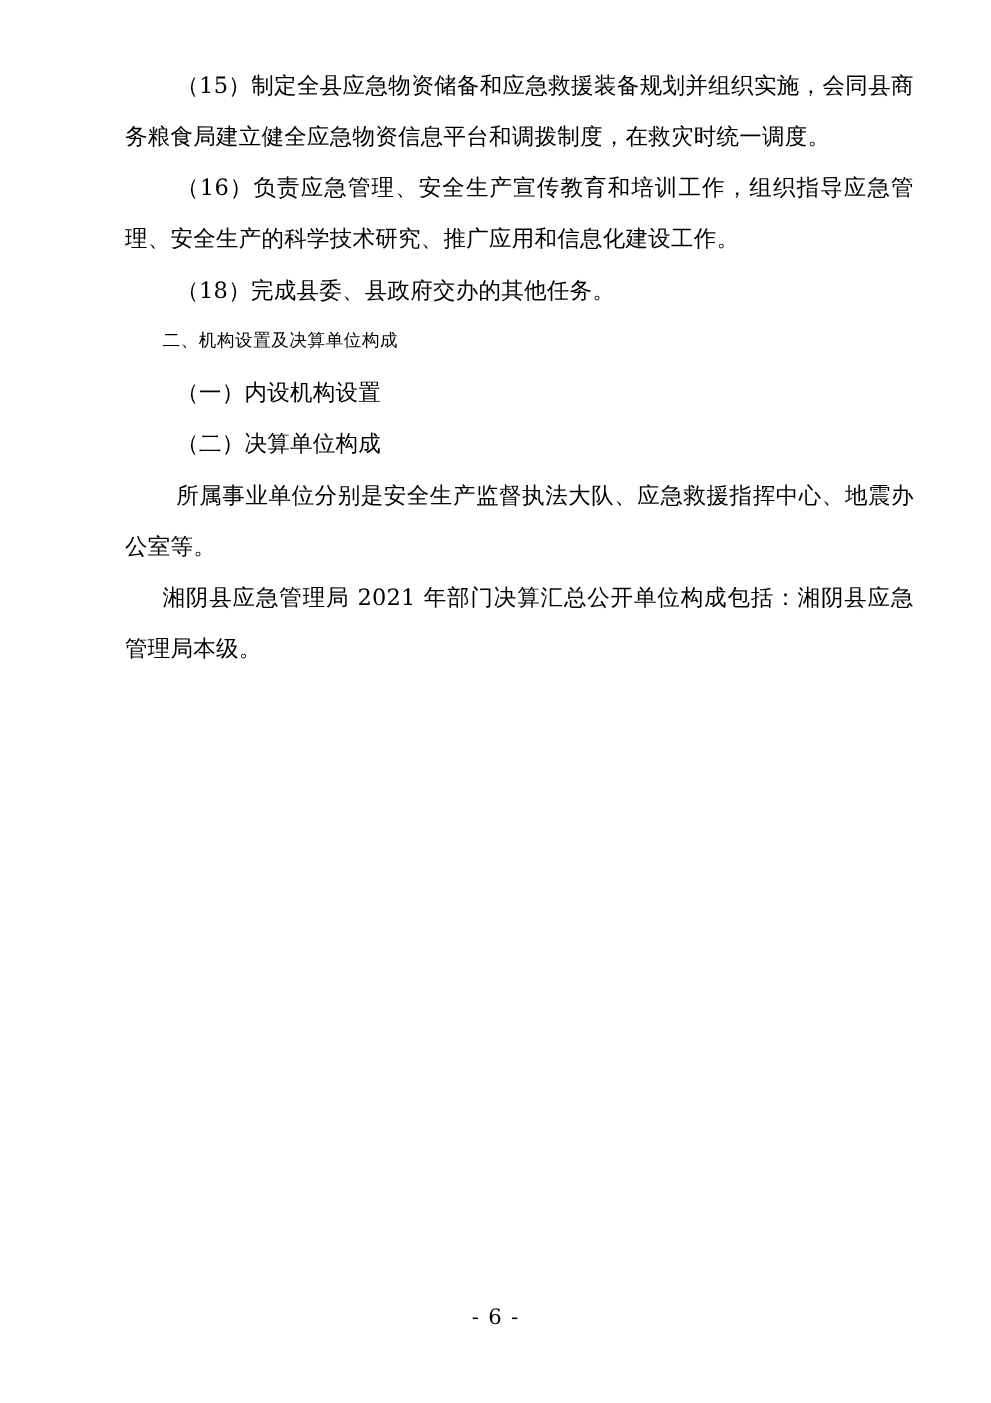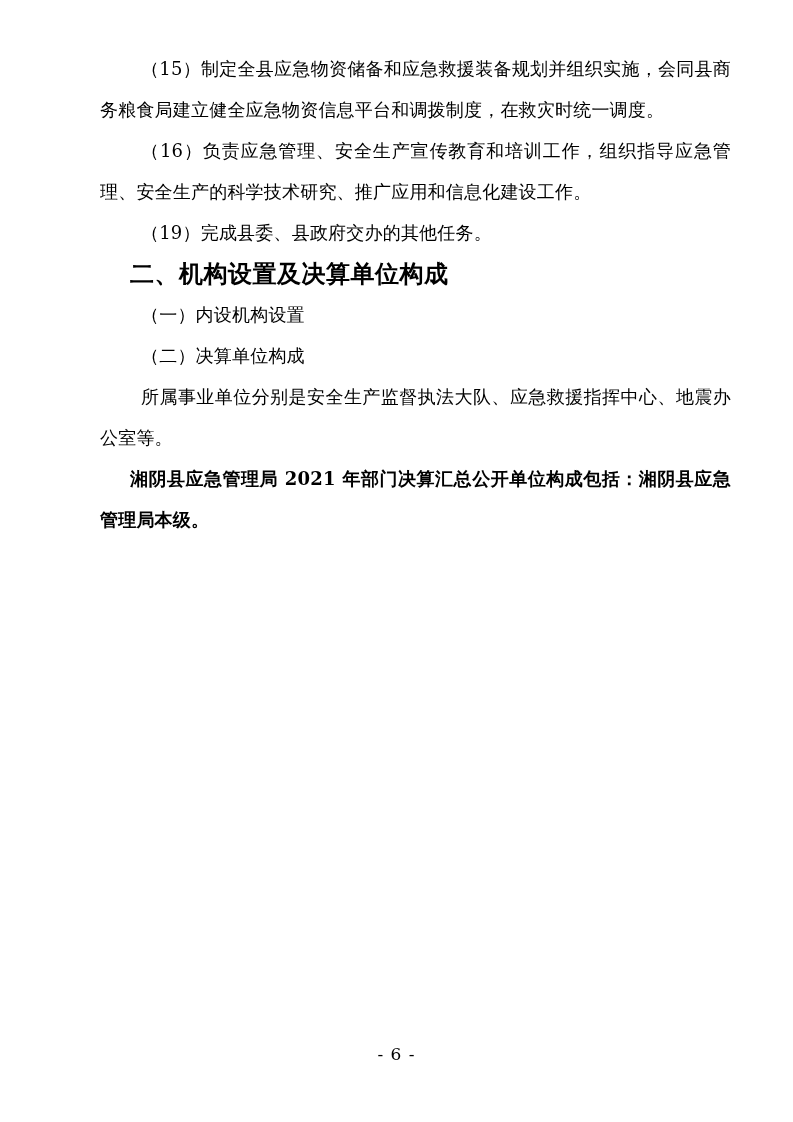--- a/index.html
+++ b/index.html
@@ -31,28 +31,27 @@
     padding: 0;
     font-size: 18px;
     line-height: 41px;
     text-align: justify;
     text-justify: inter-ideograph;
     letter-spacing: 0.2px;
     text-indent: 41px;
   }
   p.para.indent-sm {
     text-indent: 30px;
-    font-weight: bold;
   }
   h2.section-heading {
     margin: 0;
     padding: 0;
-    font-size: 24px;
+    font-size: 14px;
     line-height: 41px;
-    font-weight: bold;
+    font-weight: normal;
     text-indent: 30px;
     letter-spacing: 0.5px;
   }
   .footer {
     position: absolute;
     left: 0;
     bottom: 58px;
     width: 793px;
     text-align: center;
     font-size: 17px;
@@ -62,21 +61,21 @@
   }
 </style>
 </head>
 <body>
 
 <div class="page">
   <div class="doc-body">
 
     <p class="para">（15）制定全县应急物资储备和应急救援装备规划并组织实施，会同县商务粮食局建立健全应急物资信息平台和调拨制度，在救灾时统一调度。</p>
     <p class="para">（16）负责应急管理、安全生产宣传教育和培训工作，组织指导应急管理、安全生产的科学技术研究、推广应用和信息化建设工作。</p>
-    <p class="para">（19）完成县委、县政府交办的其他任务。</p>
+    <p class="para">（18）完成县委、县政府交办的其他任务。</p>
 
     <h2 class="section-heading">二、机构设置及决算单位构成</h2>
 
     <p class="para">（一）内设机构设置</p>
     <p class="para">（二）决算单位构成</p>
     <p class="para">所属事业单位分别是安全生产监督执法大队、应急救援指挥中心、地震办公室等。</p>
     <p class="para indent-sm">湘阴县应急管理局 2021 年部门决算汇总公开单位构成包括：湘阴县应急管理局本级。</p>
 
   </div>
 </div>

